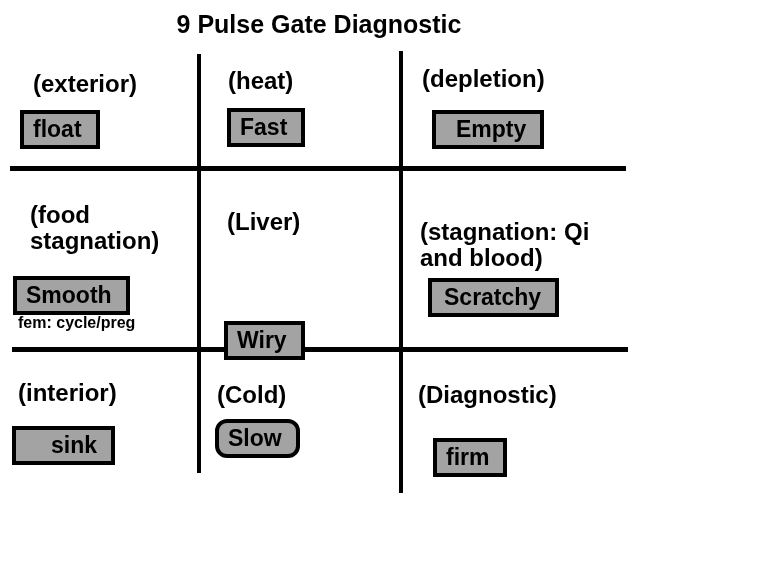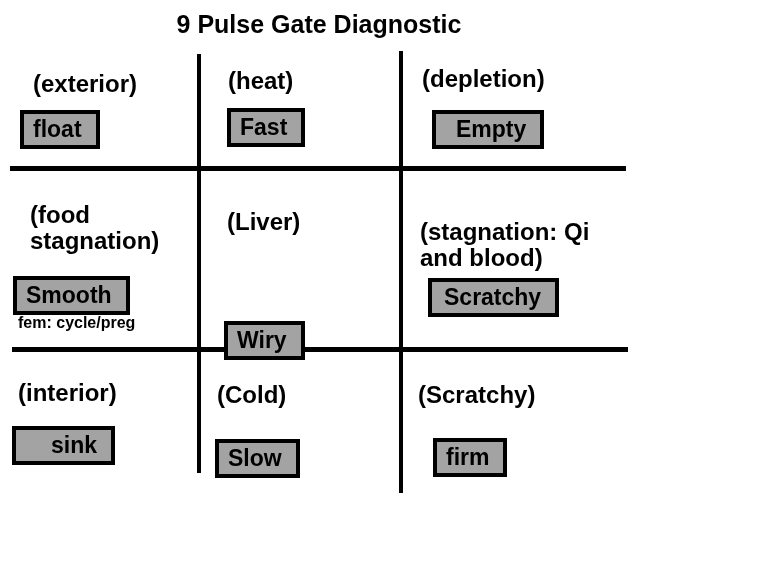--- a/index.html
+++ b/index.html
@@ -67,21 +67,21 @@
   .lbl-ml { left: 30px;  top: 202px; width: 140px; }
   .box-ml { left: 13px;  top: 276px; }
   .note-ml{ left: 18px;  top: 314px; }
   .lbl-mc { left: 227px; top: 209px; }
   .box-mc { left: 224px; top: 285px; margin-top: 36px; }
   .lbl-mr { left: 420px; top: 199px; width: 185px; margin-top: 20px; }
   .box-mr { left: 428px; top: 278px; padding-left: 12px; }
   .lbl-bl { left: 18px;  top: 380px; }
   .box-bl { left: 12px;  top: 426px; padding-left: 35px; }
   .lbl-bc { left: 217px; top: 382px; }
-  .box-bc { left: 215px; top: 439px; }
+  .box-bc { left: 215px; top: 419px; border-radius: 12px; }
   .lbl-br { left: 418px; top: 382px; }
   .box-br { left: 433px; top: 438px; }
 </style>
 </head>
 <body>
 
 <div class="page">
 
   <div class="title">9 Pulse Gate Diagnostic</div>
 
@@ -108,16 +108,16 @@
 
   <div class="lbl lbl-mr">(stagnation: Qi and blood)</div>
   <div class="box box-mr">Scratchy</div>
 
   <div class="lbl lbl-bl">(interior)</div>
   <div class="box box-bl">sink</div>
 
   <div class="lbl lbl-bc">(Cold)</div>
   <div class="box box-bc">Slow</div>
 
-  <div class="lbl lbl-br">(Scratchy)</div>
+  <div class="lbl lbl-br">(Diagnostic)</div>
   <div class="box box-br">firm</div>
 
 </div>
 
 </body></html>

